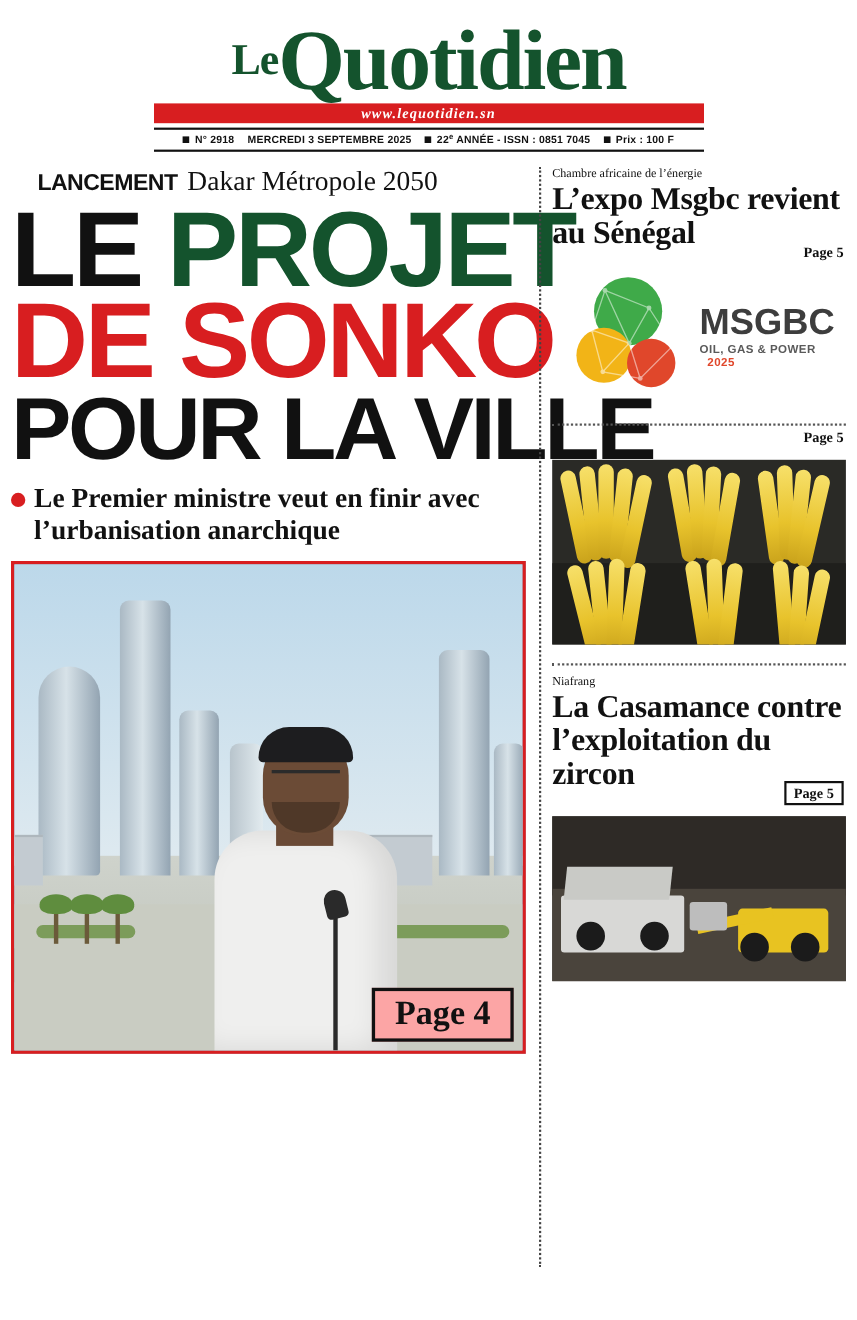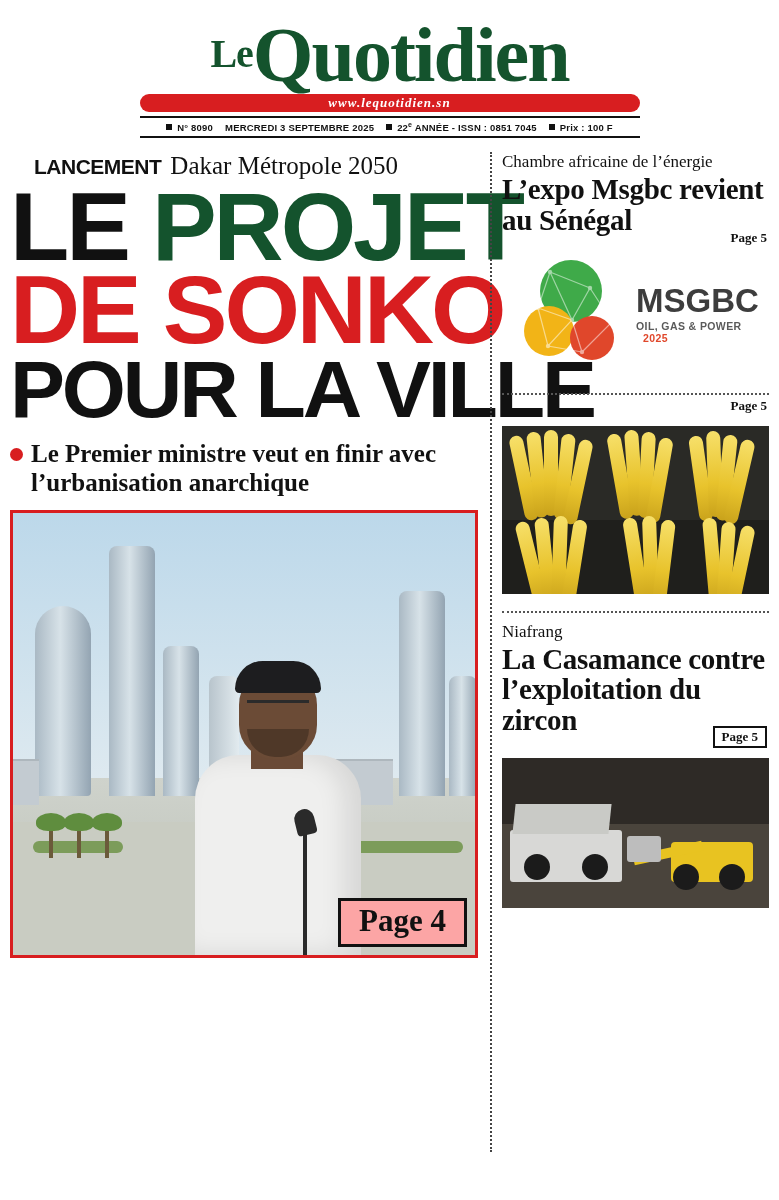--- a/index.html
+++ b/index.html
@@ -42,21 +42,20 @@
   }
   .logo-q {
     position: relative;
   }
   .red-bar {
     width: 500px;
     height: 18px;
     background: #d81e20;
     margin: 2px auto 0 auto;
     position: relative;
-    border-radius: 9px;
   }
   .site-url {
     position: absolute;
     left: 0; right: 0;
     top: 1px;
     text-align: center;
     font-family: "Liberation Serif", serif;
     font-style: italic;
     font-weight: bold;
     font-size: 13px;
@@ -263,21 +262,21 @@
   }
 
   
   .rc-block { padding-bottom: 8px; }
   .rc-sep {
     border-top: 2px dotted #555;
     margin: 9px 0 9px 0;
   }
   .rc-kicker {
     font-family: "Liberation Serif", serif;
-    font-size: 17px;
+    font-size: 11px;
     color: #111;
     margin-bottom: 2px;
   }
   .rc-title {
     font-family: "Liberation Serif", serif;
     font-weight: bold;
     font-size: 29px;
     line-height: 1.06;
     color: #111;
     letter-spacing: -0.3px;
@@ -353,21 +352,21 @@
   <div class="masthead">
     <div class="logo-line">
       <span class="logo-le">Le</span><span class="logo-q">Quotidien</span>
     </div>
     <div class="red-bar">
       <div class="site-url">www.lequotidien.sn</div>
     </div>
     <div class="infobar">
       <div class="seg">
         <span class="sq"></span>
-        <span>N° 8090</span>
+        <span>N° 2918</span>
       </div>
       <div class="seg">
         <span>MERCREDI 3 SEPTEMBRE 2025</span>
       </div>
       <div class="seg">
         <span class="sq"></span>
         <span>22<sup>e</sup> ANNÉE - ISSN : 0851 7045</span>
       </div>
       <div class="seg">
         <span class="sq"></span>

